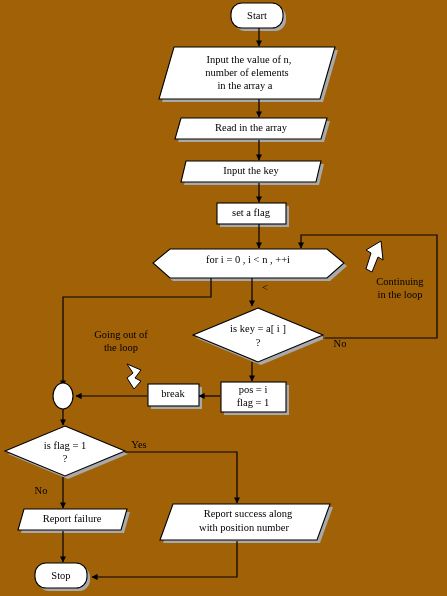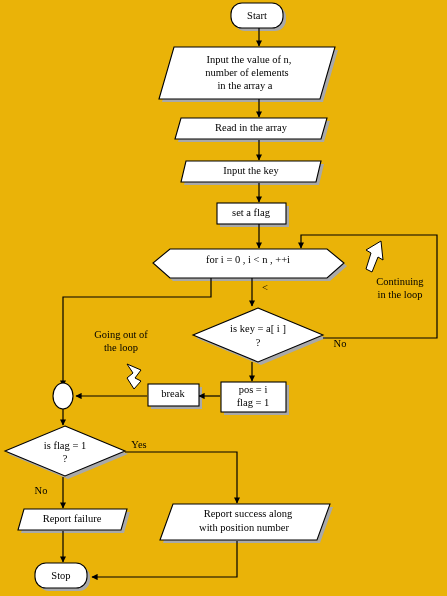--- a/index.html
+++ b/index.html
@@ -4,21 +4,21 @@
 <style>
   html, body {
     margin: 0;
     padding: 0;
     background: #ffffff;
   }
   #flowchart-page {
     position: relative;
     width: 447px;
     height: 596px;
-    background: #eab308;
+    background: #a16207;
     overflow: hidden;
     font-family: "Liberation Serif", "DejaVu Serif", serif;
   }
   svg#flow-svg {
     display: block;
     width: 447px;
     height: 596px;
   }
   .node-shape {
     fill: #ffffff;

